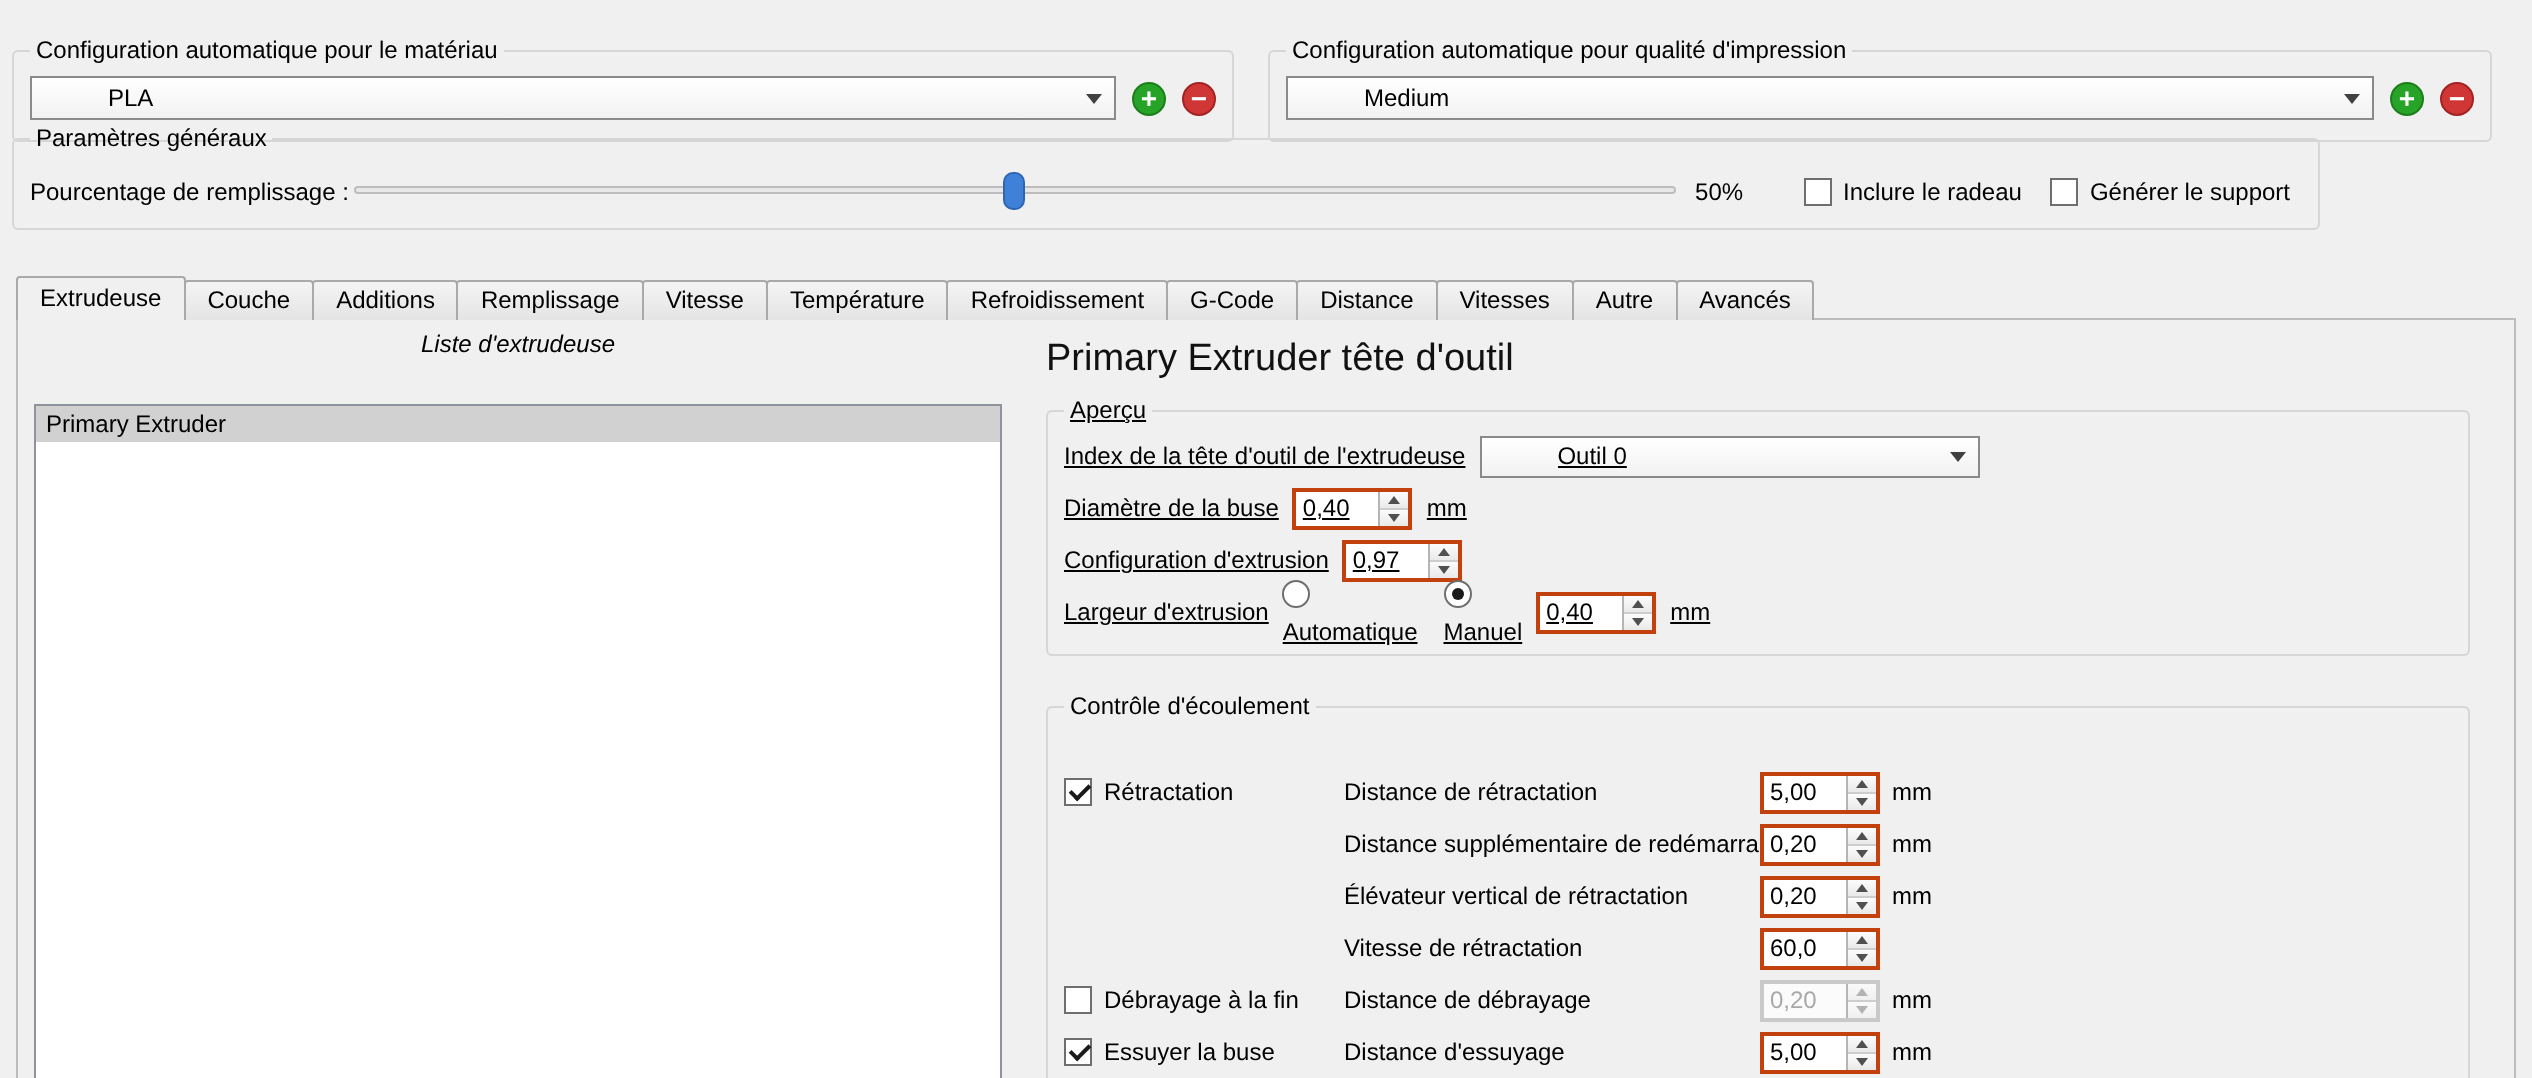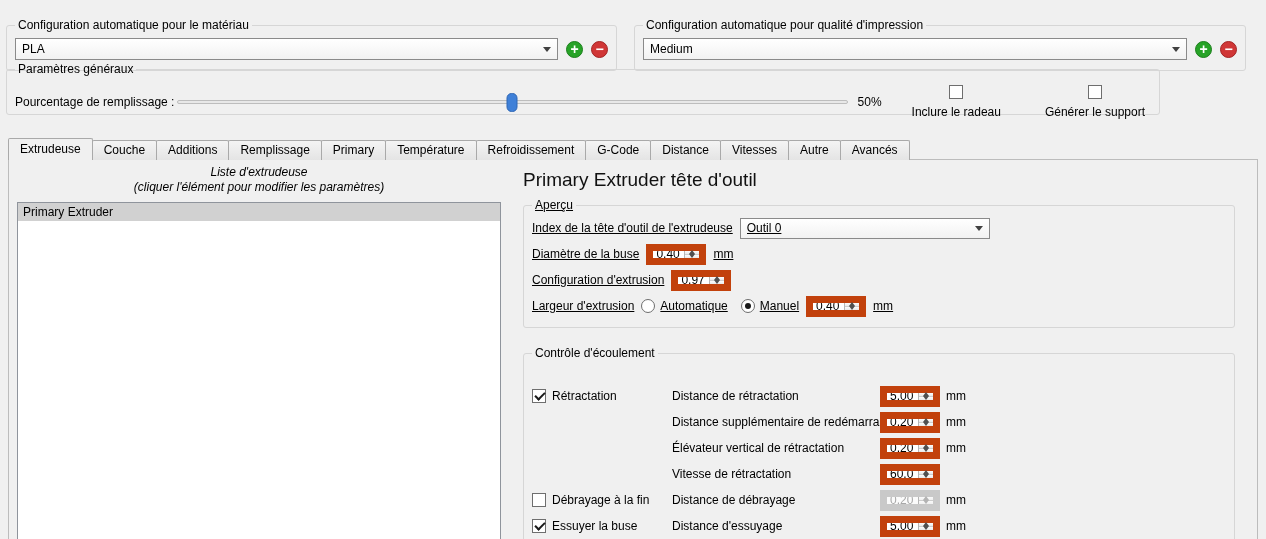--- a/index.html
+++ b/index.html
@@ -12,41 +12,41 @@
   legend { padding:0 3px; font-size:12px; color:#000; }
 
   
   .group-top { position:absolute; top:18px; height:53px; }
   #gb-material { left:6px;  width:611px; }
   #gb-quality  { left:634px; width:612px; }
   .combo-row { display:flex; align-items:center; gap:8px; margin-top:3px; }
   .combo { height:22px; background:linear-gradient(#ffffff,#f2f2f2); border:1px solid #8a8a8a;
            display:flex; align-items:center; padding:0 6px; }
   .combo-fill { flex:1; }
-  .combo-text { flex:1; white-space:nowrap; overflow:hidden; }
+  .combo-text { flex:1; white-space:nowrap; overflow:hidden;margin-left:32px; }
   .arrow-down { width:0; height:0; border-left:4px solid transparent; border-right:4px solid transparent;
                 border-top:5px solid #404040; margin-left:6px; flex:0 0 auto; }
   .circle-btn { width:17px; height:17px; border-radius:50%; color:#fff; display:flex; align-items:center;
                 justify-content:center; font-size:14px; font-weight:bold; line-height:14px; flex:0 0 auto; }
   .add    { background:#27a327; border:1px solid #1c7f1c; }
   .remove { background:#d03636; border:1px solid #a32323; }
 
   
   #gb-general { position:absolute; left:6px; top:62px; width:1154px; height:53px; }
   .general-row { display:flex; align-items:center; margin-top:6px; }
   .general-label { width:158px; white-space:nowrap; }
   .slider { position:relative; flex:1; height:21px; margin:0 10px 0 4px; }
   .slider-track { position:absolute; left:0; right:0; top:8px; height:4px; background:#e8e8e8;
                   border:1px solid #bdbdbd; border-radius:2px; }
   .slider-handle { position:absolute; top:1px; width:11px; height:19px; background:#3f80d8;
                    border:1px solid #2f66b4; border-radius:5px; transform:translateX(-50%); }
   .infill-value { width:38px; }
-  .chk-group { display:flex; align-items:center; gap:6px; white-space:nowrap;flex-direction:column; }
+  .chk-group { display:flex; align-items:center; gap:6px; white-space:nowrap; }
   .chk-raft { margin-left:16px; }
-  .chk-support { margin-left:44px; margin-right:6px; }
+  .chk-support { margin-left:14px; margin-right:6px; }
   .check { width:14px; height:14px; background:#fff; border:1px solid #6e6e6e; position:relative; flex:0 0 auto; }
   .check.checked::after { content:''; position:absolute; left:2px; top:2px; width:8px; height:4px;
                           border-left:2px solid #1a1a1a; border-bottom:2px solid #1a1a1a; transform:rotate(-45deg); }
   .radio { width:14px; height:14px; background:#fff; border:1px solid #6e6e6e; border-radius:50%;
            position:relative; flex:0 0 auto; }
   .radio.checked::after { content:''; position:absolute; left:3px; top:3px; width:6px; height:6px;
                           background:#1a1a1a; border-radius:50%; }
 
   
   .tabbar { position:absolute; left:8px; top:138px; display:flex; align-items:flex-end; z-index:2; }
@@ -63,35 +63,35 @@
   .list-item { padding:2px 5px; }
   .list-item.selected { background:#d1d1d1; }
 
   
   .panel-title { position:absolute; left:514px; top:9px; font-size:19px; color:#111; white-space:nowrap; }
   #gb-overview { position:absolute; left:514px; top:38px; width:712px; height:130px;text-decoration:underline; }
   #gb-ooze     { position:absolute; left:514px; top:186px; width:712px; height:230px; }
 
   .ap-row { display:flex; align-items:center; height:26px; gap:7px; }
   .combo-sm { width:250px; height:21px; }
-  .spin { display:inline-flex; width:60px; height:21px; border:7px solid #c2410c; background:#fff; flex:0 0 auto; }
+  .spin { display:inline-flex; width:60px; height:21px; border:2px solid #c2410c; background:#fff; flex:0 0 auto; }
   .spin-value { flex:1; min-width:0; border:none; outline:none; font:inherit; padding:0 3px; background:transparent; color:#000; }
   .spin-btns { width:15px; display:flex; flex-direction:column; border-left:1px solid #b5b5b5; }
   .spin-btn { flex:1; background:linear-gradient(#fcfcfc,#e9e9e9); position:relative; }
   .spin-btn.down { border-top:1px solid #cdcdcd; }
   .spin-btn::after { content:''; position:absolute; left:50%; top:50%; transform:translate(-50%,-50%);
                      width:0; height:0; border-left:3px solid transparent; border-right:3px solid transparent; }
   .spin-btn.up::after   { border-bottom:4px solid #505050; }
   .spin-btn.down::after { border-top:4px solid #505050; }
   .spin.disabled { border-color:#c9c9c9; background:#fbfbfb; }
   .spin.disabled .spin-value { color:#a8a8a8; }
   .spin.disabled .spin-btn { background:linear-gradient(#fafafa,#efefef); }
   .spin.disabled .spin-btn.up::after   { border-bottom-color:#b3b3b3; }
   .spin.disabled .spin-btn.down::after { border-top-color:#b3b3b3; }
-  .radio-group { display:flex; gap:5px; }
+  .radio-group { display:flex; gap:5px;flex-direction:column; }
   .radio-group + .radio-group { margin-left:6px; }
 
   .oz-row { display:grid; grid-template-columns:140px 208px 66px 1fr; align-items:center; height:26px; }
   .oz-row.first { margin-top:20px; }
   .oz-chk { display:flex; align-items:center; gap:6px; white-space:nowrap; }
   .oz-label { white-space:nowrap; }
 </style>
 </head>
 <body>
 
@@ -147,35 +147,34 @@
         <span>Générer le support</span>
       </div>
     </div>
   </fieldset>
 
   <div class="tabbar">
     <div class="tab active">Extrudeuse</div>
     <div class="tab">Couche</div>
     <div class="tab">Additions</div>
     <div class="tab">Remplissage</div>
-    <div class="tab">Primary</div>
+    <div class="tab">Vitesse</div>
     <div class="tab">Température</div>
     <div class="tab">Refroidissement</div>
     <div class="tab">G-Code</div>
     <div class="tab">Distance</div>
     <div class="tab">Vitesses</div>
     <div class="tab">Autre</div>
     <div class="tab">Avancés</div>
   </div>
 
   <div class="pane">
 
     <div class="list-header">
       <div>Liste d'extrudeuse</div>
-      <div>(cliquer l'élément pour modifier les paramètres)</div>
     </div>
     <div class="listbox">
       <div class="list-item selected">Primary Extruder</div>
     </div>
 
     <div class="panel-title">Primary Extruder tête d'outil</div>
 
     <fieldset id="gb-overview">
       <legend>Aperçu</legend>
 

